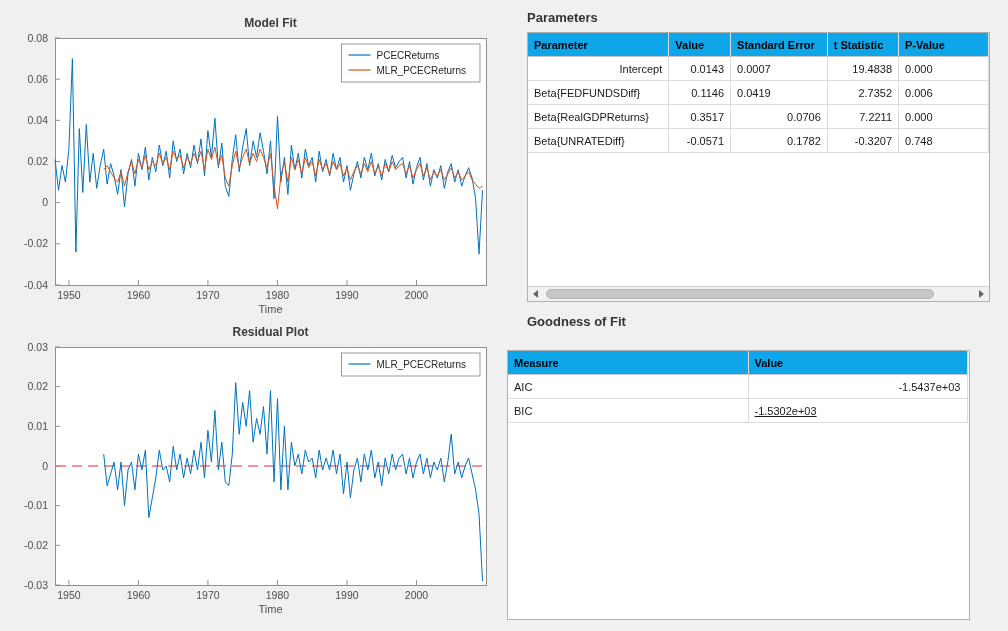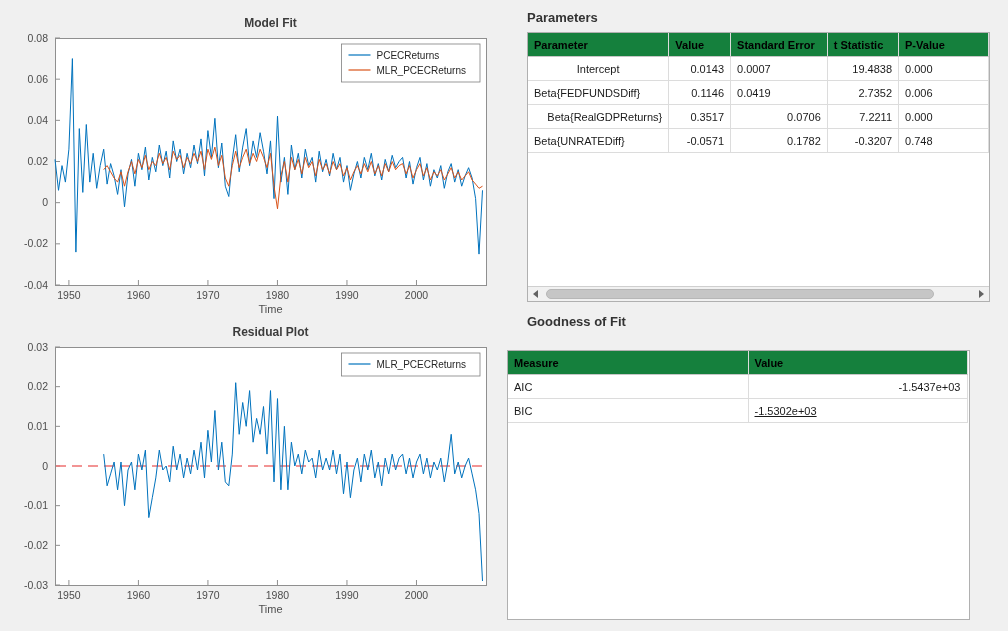--- a/index.html
+++ b/index.html
@@ -14,21 +14,21 @@
   .panel{
     position:absolute;background:#fff;border:1px solid #b0b0b0;
     box-sizing:border-box;overflow:hidden;
   }
   .table-clip{position:absolute;top:0;left:0;right:0;bottom:15px;overflow:hidden;}
   table{border-collapse:collapse;table-layout:fixed;font-size:11px;color:#1a1a1a;}
   th,td{
     border:1px solid #dcdcdc;padding:5px 6px;height:13px;
     white-space:nowrap;overflow:hidden;box-sizing:content-box;
   }
-  th{font-weight:bold;text-align:left;color:#000;border-bottom:1px solid #c6c6c6;background:#15803d;}
+  th{font-weight:bold;text-align:left;color:#000;border-bottom:1px solid #c6c6c6;background:#0ea5e9;}
   table tr > *:first-child{border-left:none;}
   thead th{border-top:none;}
   .hscroll{
     position:absolute;left:0;right:0;bottom:0;height:15px;display:flex;
     background:#f1f1f1;border-top:1px solid #cfcfcf;box-sizing:border-box;
   }
   .sb-btn{width:15px;height:14px;background:#f1f1f1;display:flex;align-items:center;justify-content:center;flex:none;}
   .sb-track{flex:1;position:relative;background:#f1f1f1;}
   .sb-thumb{position:absolute;left:3px;top:2px;height:10px;width:90%;background:#c6c6c6;border:1px solid #b7b7b7;border-radius:6px;box-sizing:border-box;}
   .tri-left{width:0;height:0;border-top:4px solid transparent;border-bottom:4px solid transparent;border-right:5px solid #636363;}
@@ -130,35 +130,35 @@
           <tr>
             <th>Parameter</th>
             <th>Value</th>
             <th>Standard Error</th>
             <th>t Statistic</th>
             <th>P-Value</th>
           </tr>
         </thead>
         <tbody>
           <tr>
-            <td style="text-align: center;">Intercept</td>
+            <td style="text-align: right;">Intercept</td>
             <td style="text-align: right;">0.0143</td>
             <td style="text-align: left;">0.0007</td>
             <td style="text-align: right;">19.4838</td>
             <td style="text-align: left;">0.000</td>
           </tr>
           <tr>
             <td style="text-align: left;">Beta{FEDFUNDSDiff}</td>
             <td style="text-align: right;">0.1146</td>
             <td style="text-align: left;">0.0419</td>
             <td style="text-align: right;">2.7352</td>
             <td style="text-align: left;">0.006</td>
           </tr>
           <tr>
-            <td style="text-align: right;">Beta{RealGDPReturns}</td>
+            <td style="text-align: left;">Beta{RealGDPReturns}</td>
             <td style="text-align: right;">0.3517</td>
             <td style="text-align: right;">0.0706</td>
             <td style="text-align: right;">7.2211</td>
             <td style="text-align: left;">0.000</td>
           </tr>
           <tr>
             <td style="text-align: left;">Beta{UNRATEDiff}</td>
             <td style="text-align: right;">-0.0571</td>
             <td style="text-align: right;">0.1782</td>
             <td style="text-align: right;">-0.3207</td>

